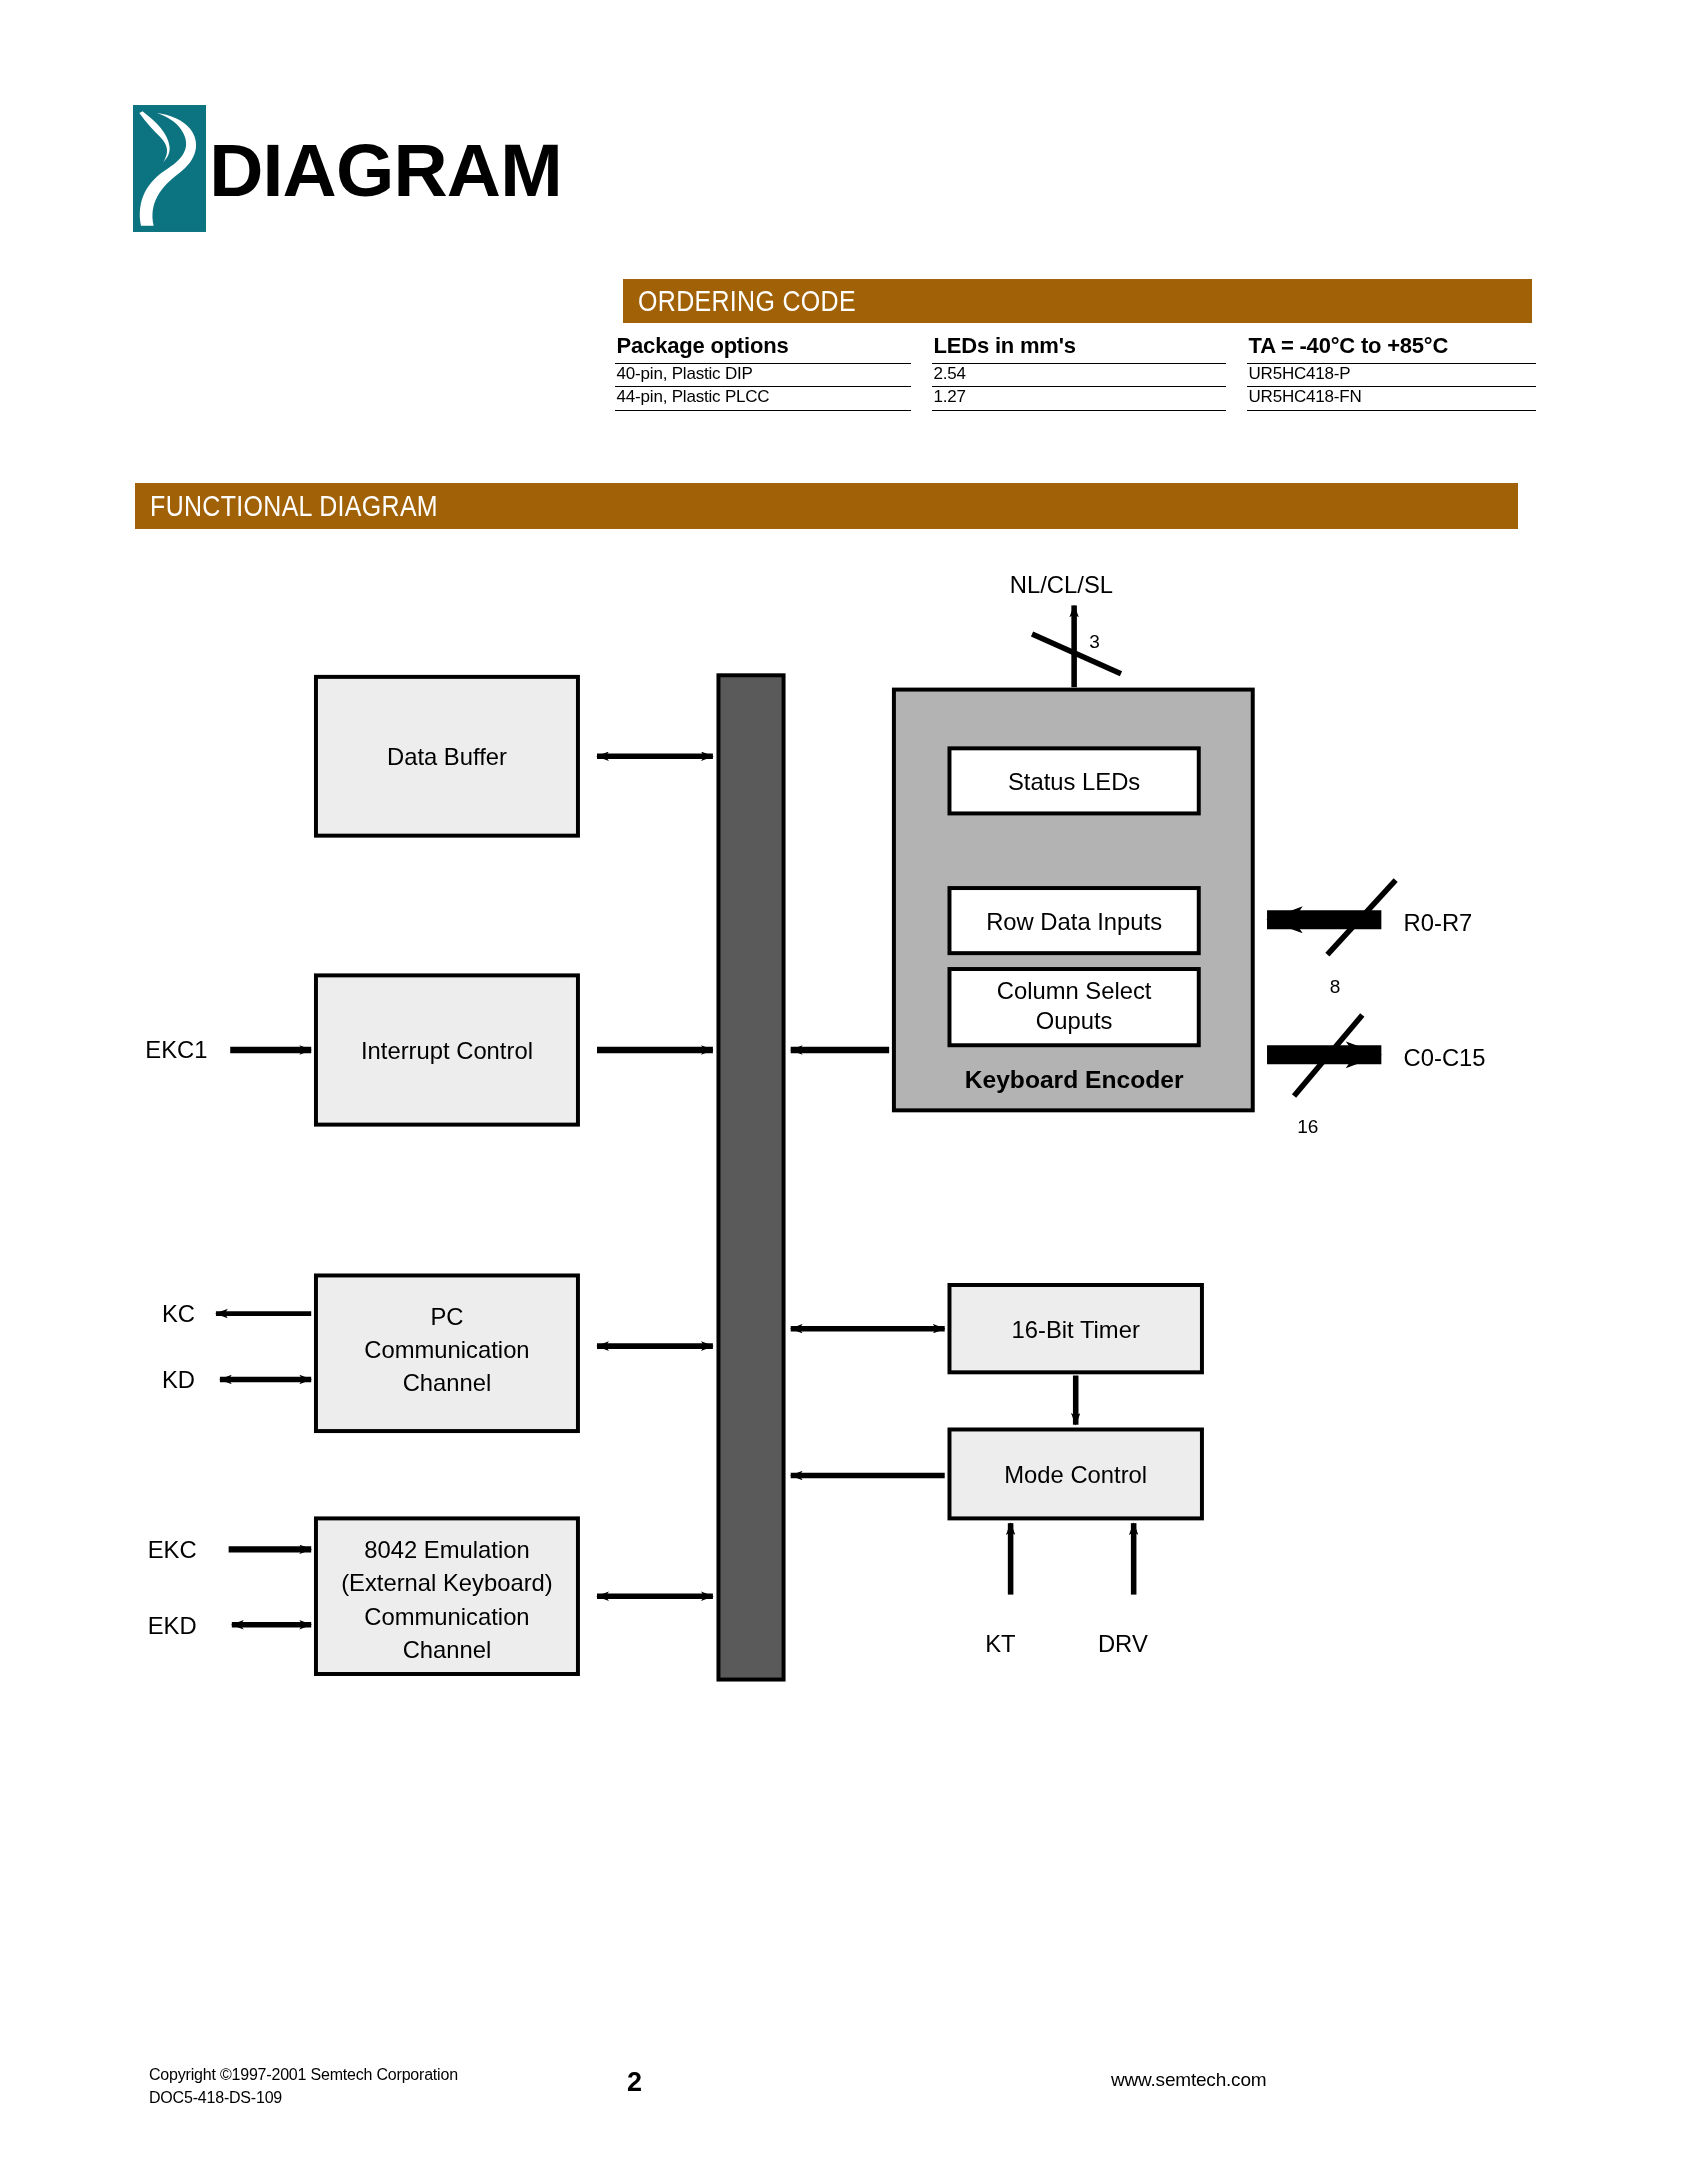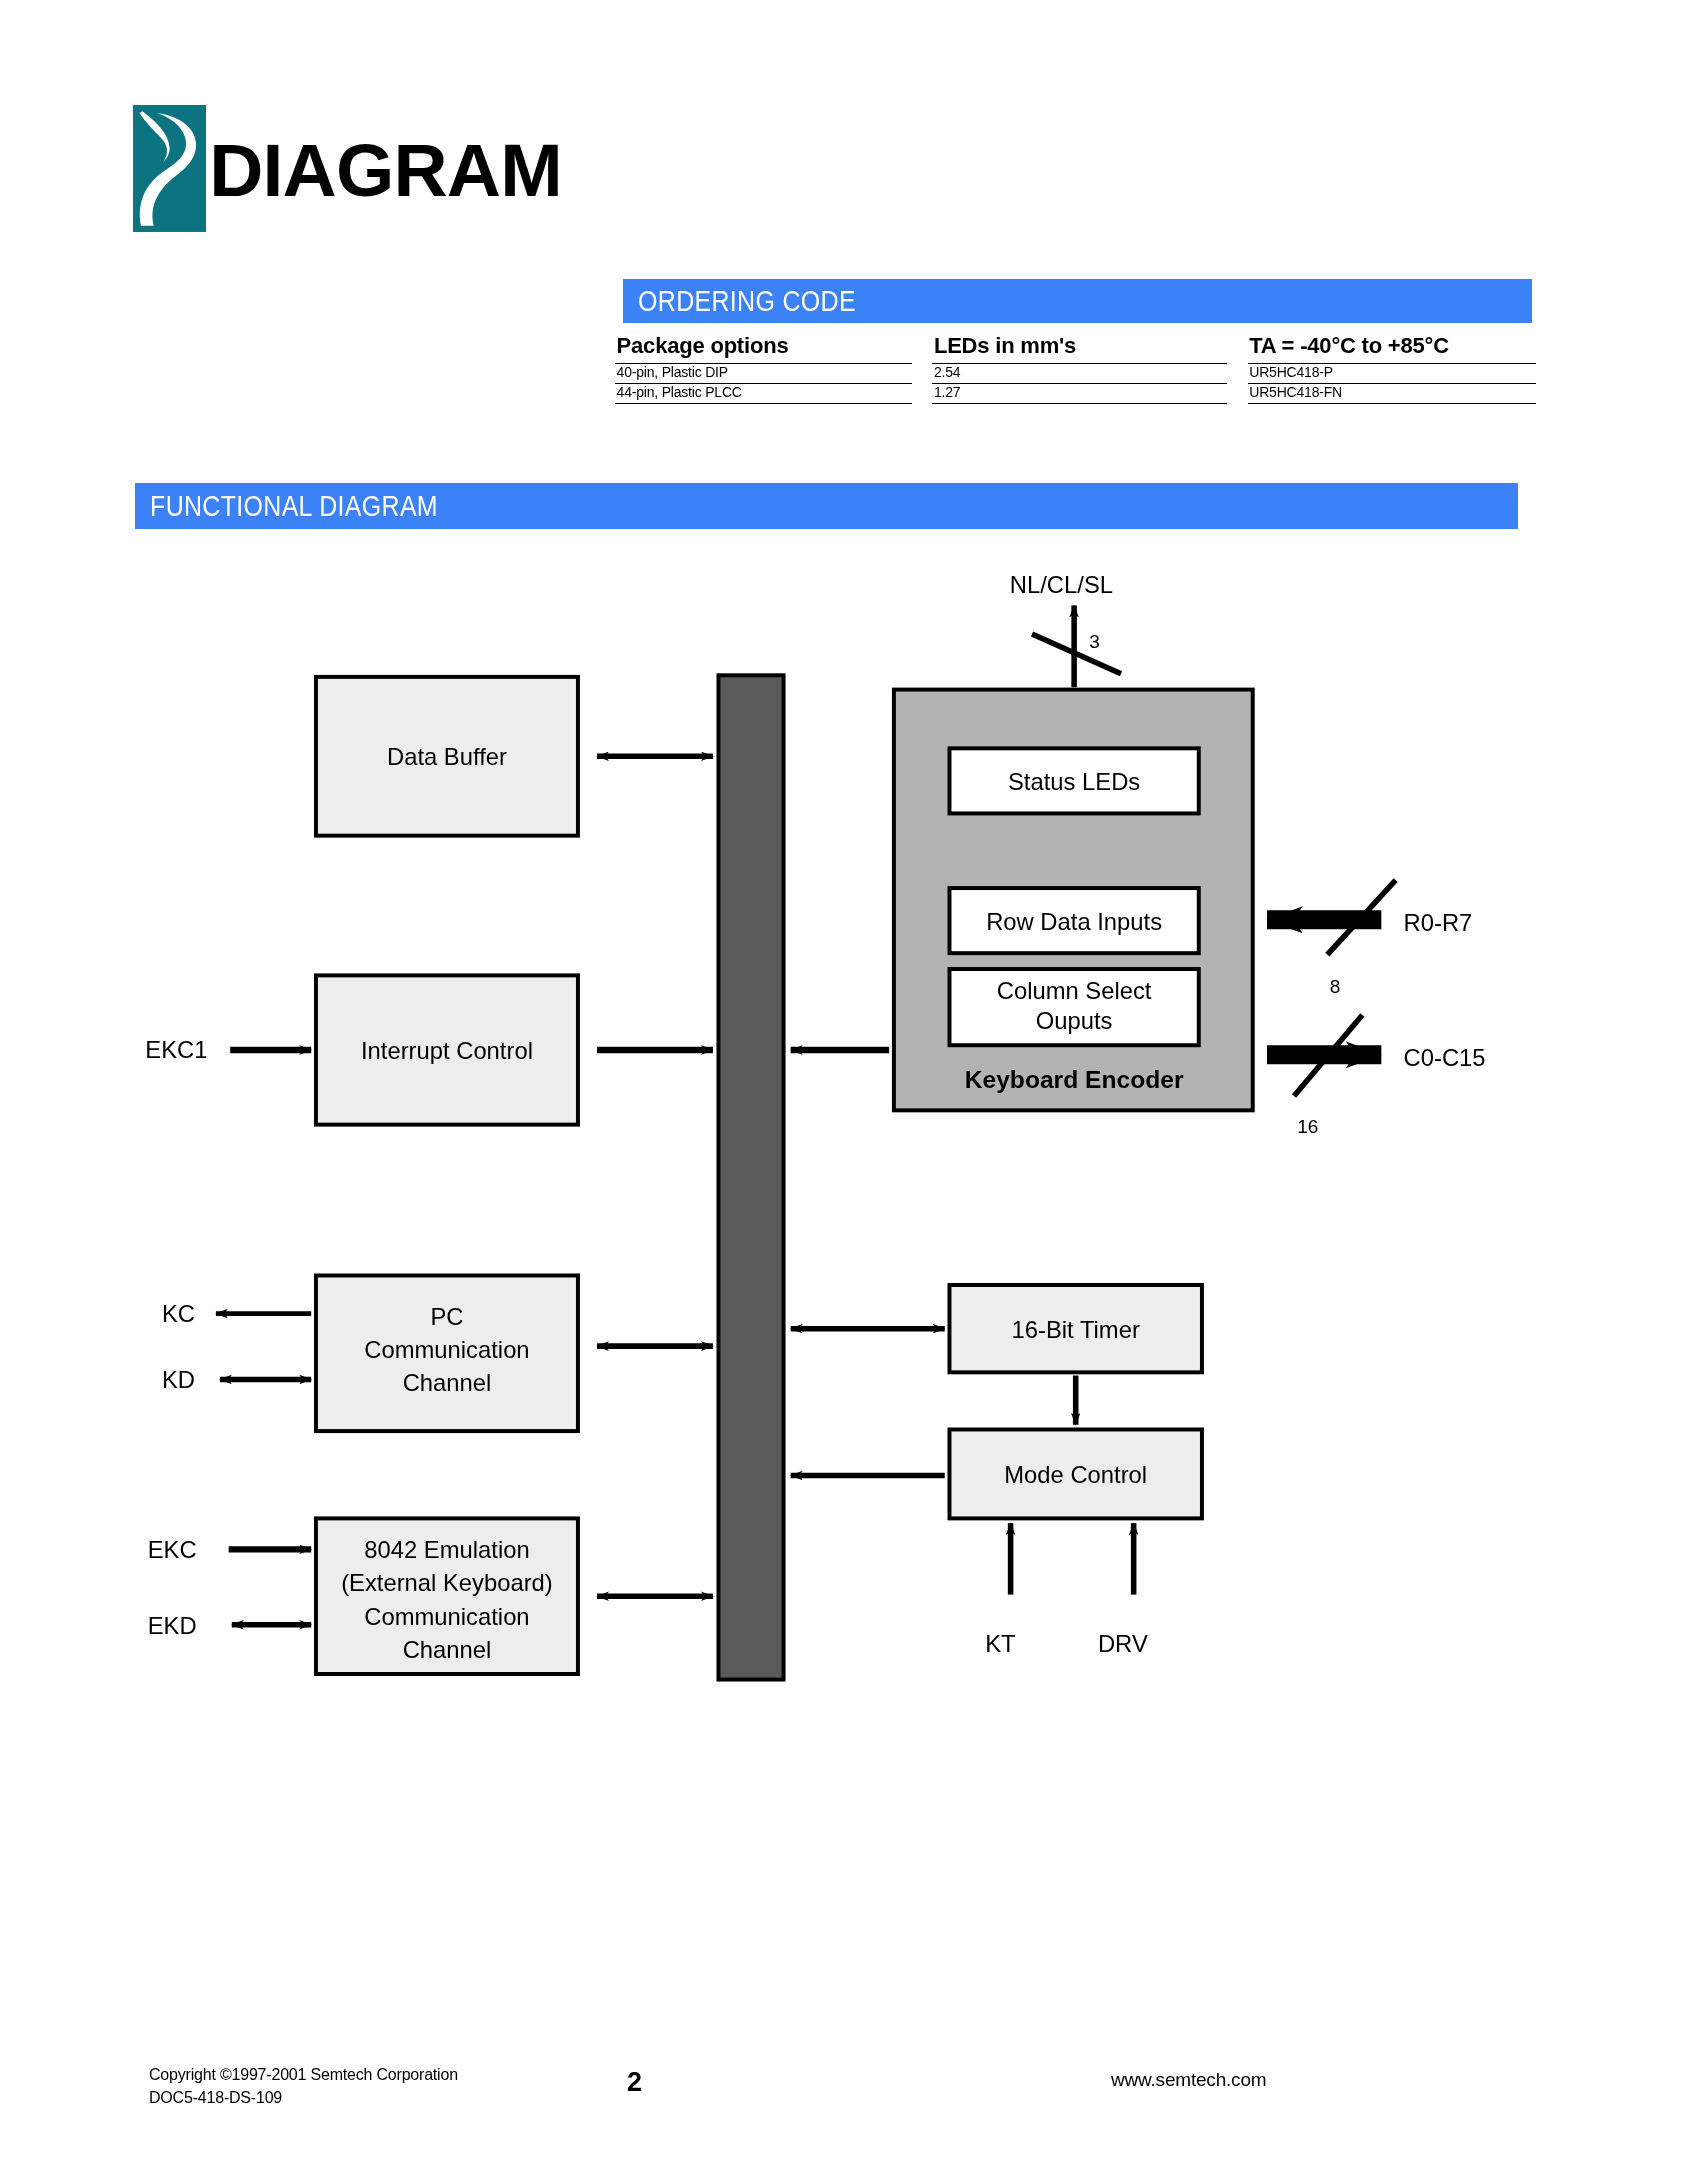--- a/index.html
+++ b/index.html
@@ -26,21 +26,21 @@
     letter-spacing: -0.8px;
     line-height: 1;
     margin-left: 3.2px;
     margin-top: 4.8px;
     white-space: nowrap;
   }
 
   
   .section-bar {
     position: absolute;
-    background: #3b82f6;
+    background: #a16207;
     color: #ffffff;
     display: flex;
     align-items: center;
   }
   .section-bar .bar-text {
     font-size: 29px;
     font-weight: 400;
     letter-spacing: 0.4px;
     padding-left: 17.5px;
     transform: scaleX(0.86);
@@ -54,21 +54,21 @@
   #ordering-table {
     position: absolute;
     left: 615px; top: 333px;
     width: 921px;
   }
   #ordering-table table { border-collapse: collapse; width: 100%; }
   #ordering-table th, #ordering-table td {
     text-align: left;
     padding: 0 0 2.4px 1.6px;
     vertical-align: bottom;
-    font-size: 14px;
+    font-size: 17px;
     line-height: 1.18;
     border-bottom: 1.6px solid #000;
   }
   #ordering-table th {
     font-weight: bold;
     font-size: 22px;
     padding-bottom: 4px;
     letter-spacing: -0.2px;
   }
   #ordering-table td { font-weight: 400; letter-spacing: -0.2px; }

